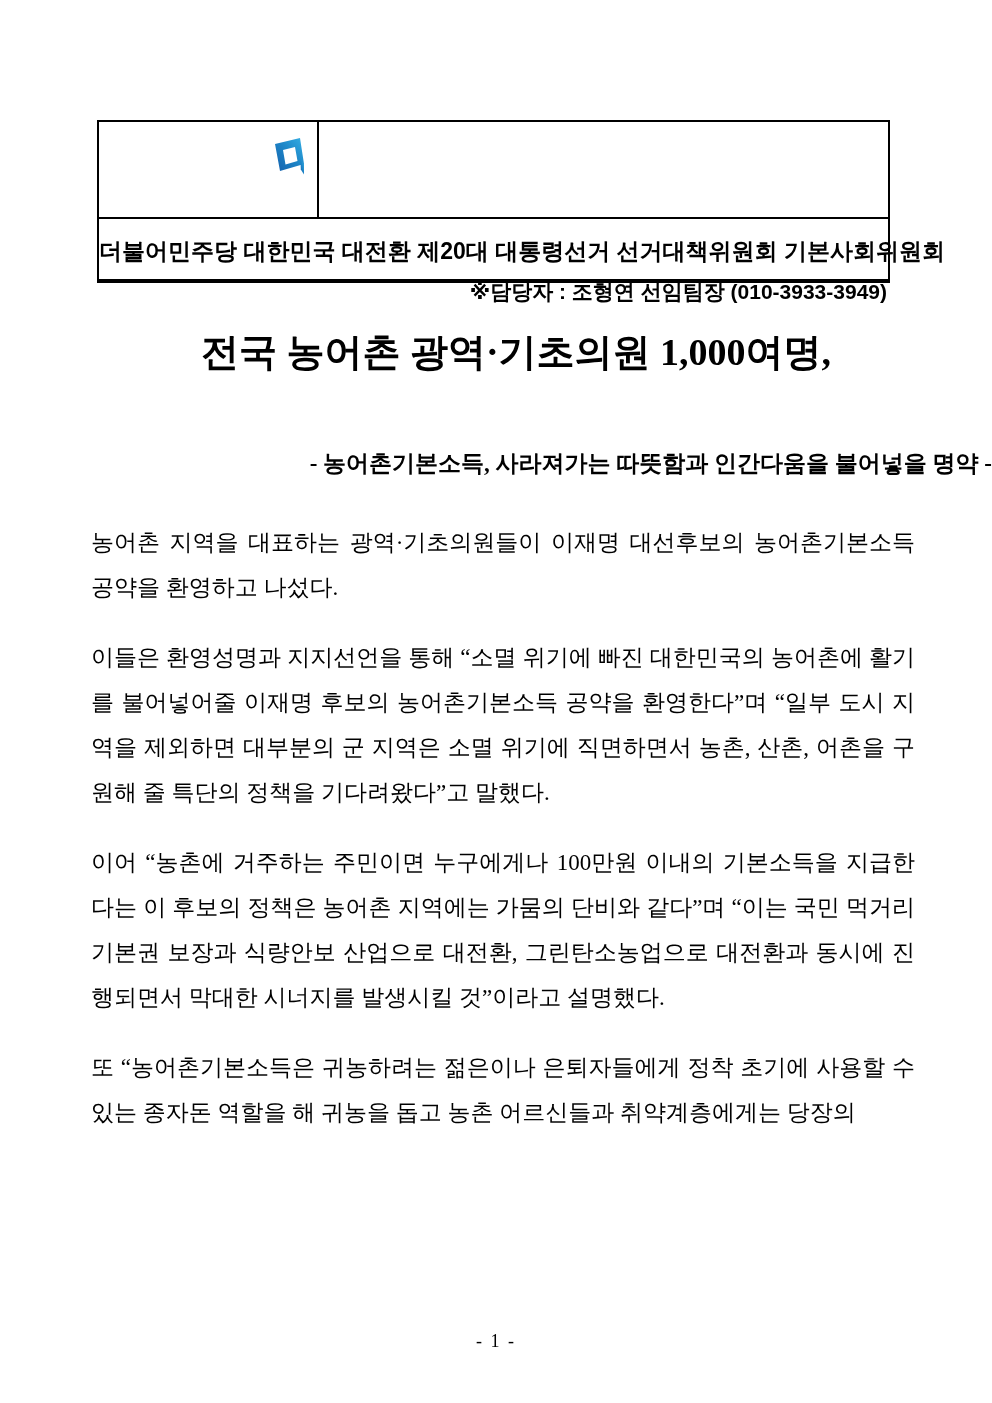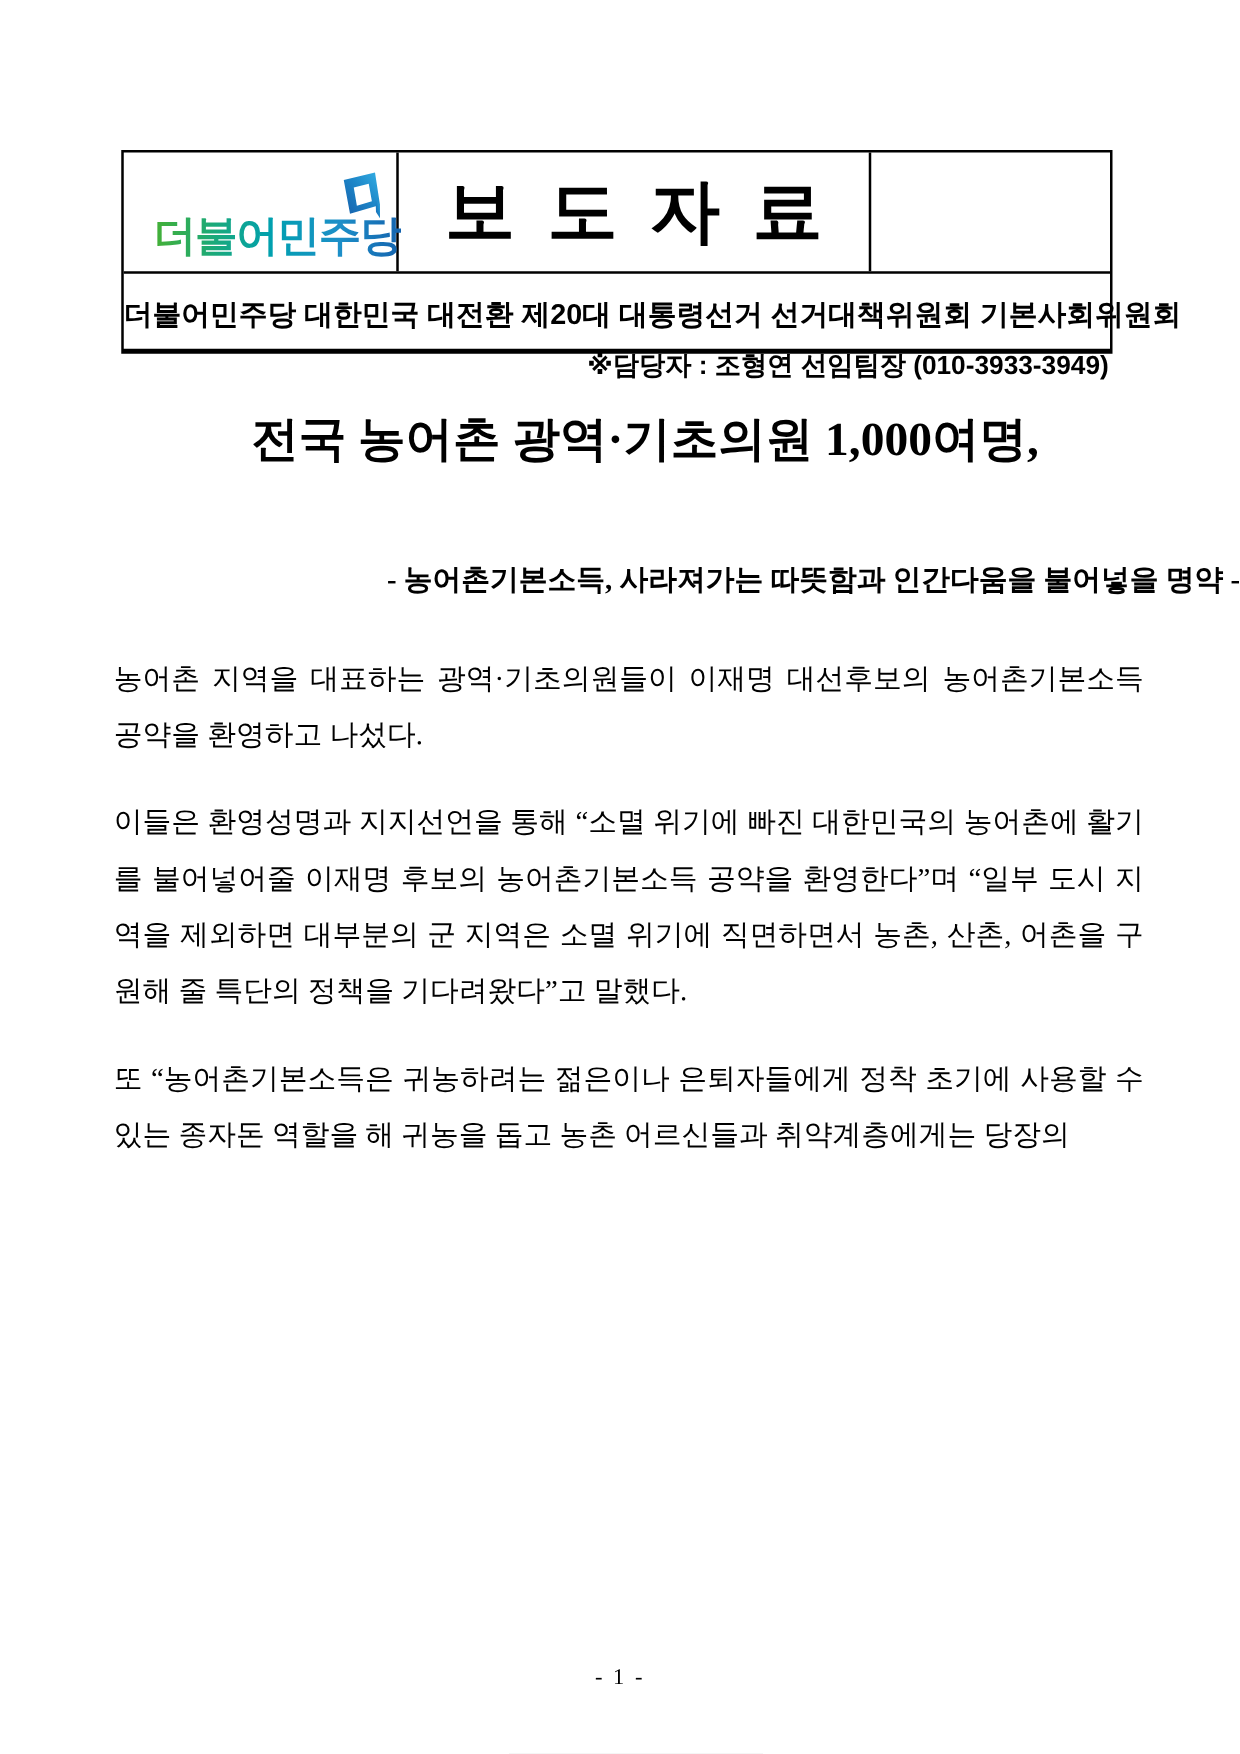--- a/index.html
+++ b/index.html
@@ -162,42 +162,39 @@
           <defs>
             <linearGradient id="pg" x1="0%" y1="100%" x2="100%" y2="0%">
               <stop offset="0%" stop-color="#1560ac"></stop>
               <stop offset="55%" stop-color="#1e88c9"></stop>
               <stop offset="100%" stop-color="#35b0e5"></stop>
             </linearGradient>
           </defs>
           <path fill="url(#pg)" fill-rule="evenodd" d="M4,8 L29,2 L33,28 L9,35 Z M12,14 L24,11 L26.5,25 L14.5,28.5 Z"></path>
           <path fill="url(#pg)" d="M29.5,24 L33,28 L33,38.5 L29.8,33.5 Z"></path>
         </svg>
-        <span class="logo-text">더불어민주당</span>
       </div>
 
-      <div class="press-cell">
-        <span class="press-label">보도자료</span>
-      </div>
 
     </div>
 
     <div class="header-row2">
       <div class="committee-line">더불어민주당 대한민국 대전환 제20대 대통령선거 선거대책위원회 기본사회위원회</div>
       <div class="contact-line">※담당자 : 조형연 선임팀장 (010-3933-3949)</div>
     </div>
   </div>
 
   <h1 class="article-title">
     <span>전국 농어촌 광역·기초의원 1,000여명,</span>
   </h1>
 
   <div class="article-subtitle">- 농어촌기본소득, 사라져가는 따뜻함과 인간다움을 불어넣을 명약 -</div>
 
   <div class="article-body">
     <p>농어촌 지역을 대표하는 광역·기초의원들이 이재명 대선후보의 농어촌기본소득 공약을 환영하고 나섰다.</p>
     <p>이들은 환영성명과 지지선언을 통해 “소멸 위기에 빠진 대한민국의 농어촌에 활기를 불어넣어줄 이재명 후보의 농어촌기본소득 공약을 환영한다”며 “일부 도시 지역을 제외하면 대부분의 군 지역은 소멸 위기에 직면하면서 농촌, 산촌, 어촌을 구원해 줄 특단의 정책을 기다려왔다”고 말했다.</p>
+    <p>이어 “농촌에 거주하는 주민이면 누구에게나 100만원 이내의 기본소득을 지급한다는 이 후보의 정책은 농어촌 지역에는 가뭄의 단비와 같다”며 “이는 국민 먹거리 기본권 보장과 식량안보 산업으로 대전환, 그린탄소농업으로 대전환과 동시에 진행되면서 막대한 시너지를 발생시킬 것”이라고 설명했다.</p>
     <p>또 “농어촌기본소득은 귀농하려는 젊은이나 은퇴자들에게 정착 초기에 사용할 수 있는 종자돈 역할을 해 귀농을 돕고 농촌 어르신들과 취약계층에게는 당장의</p>
   </div>
 
   <div class="page-footer">- 1 -</div>
 
 </div>
 
 </body></html>

